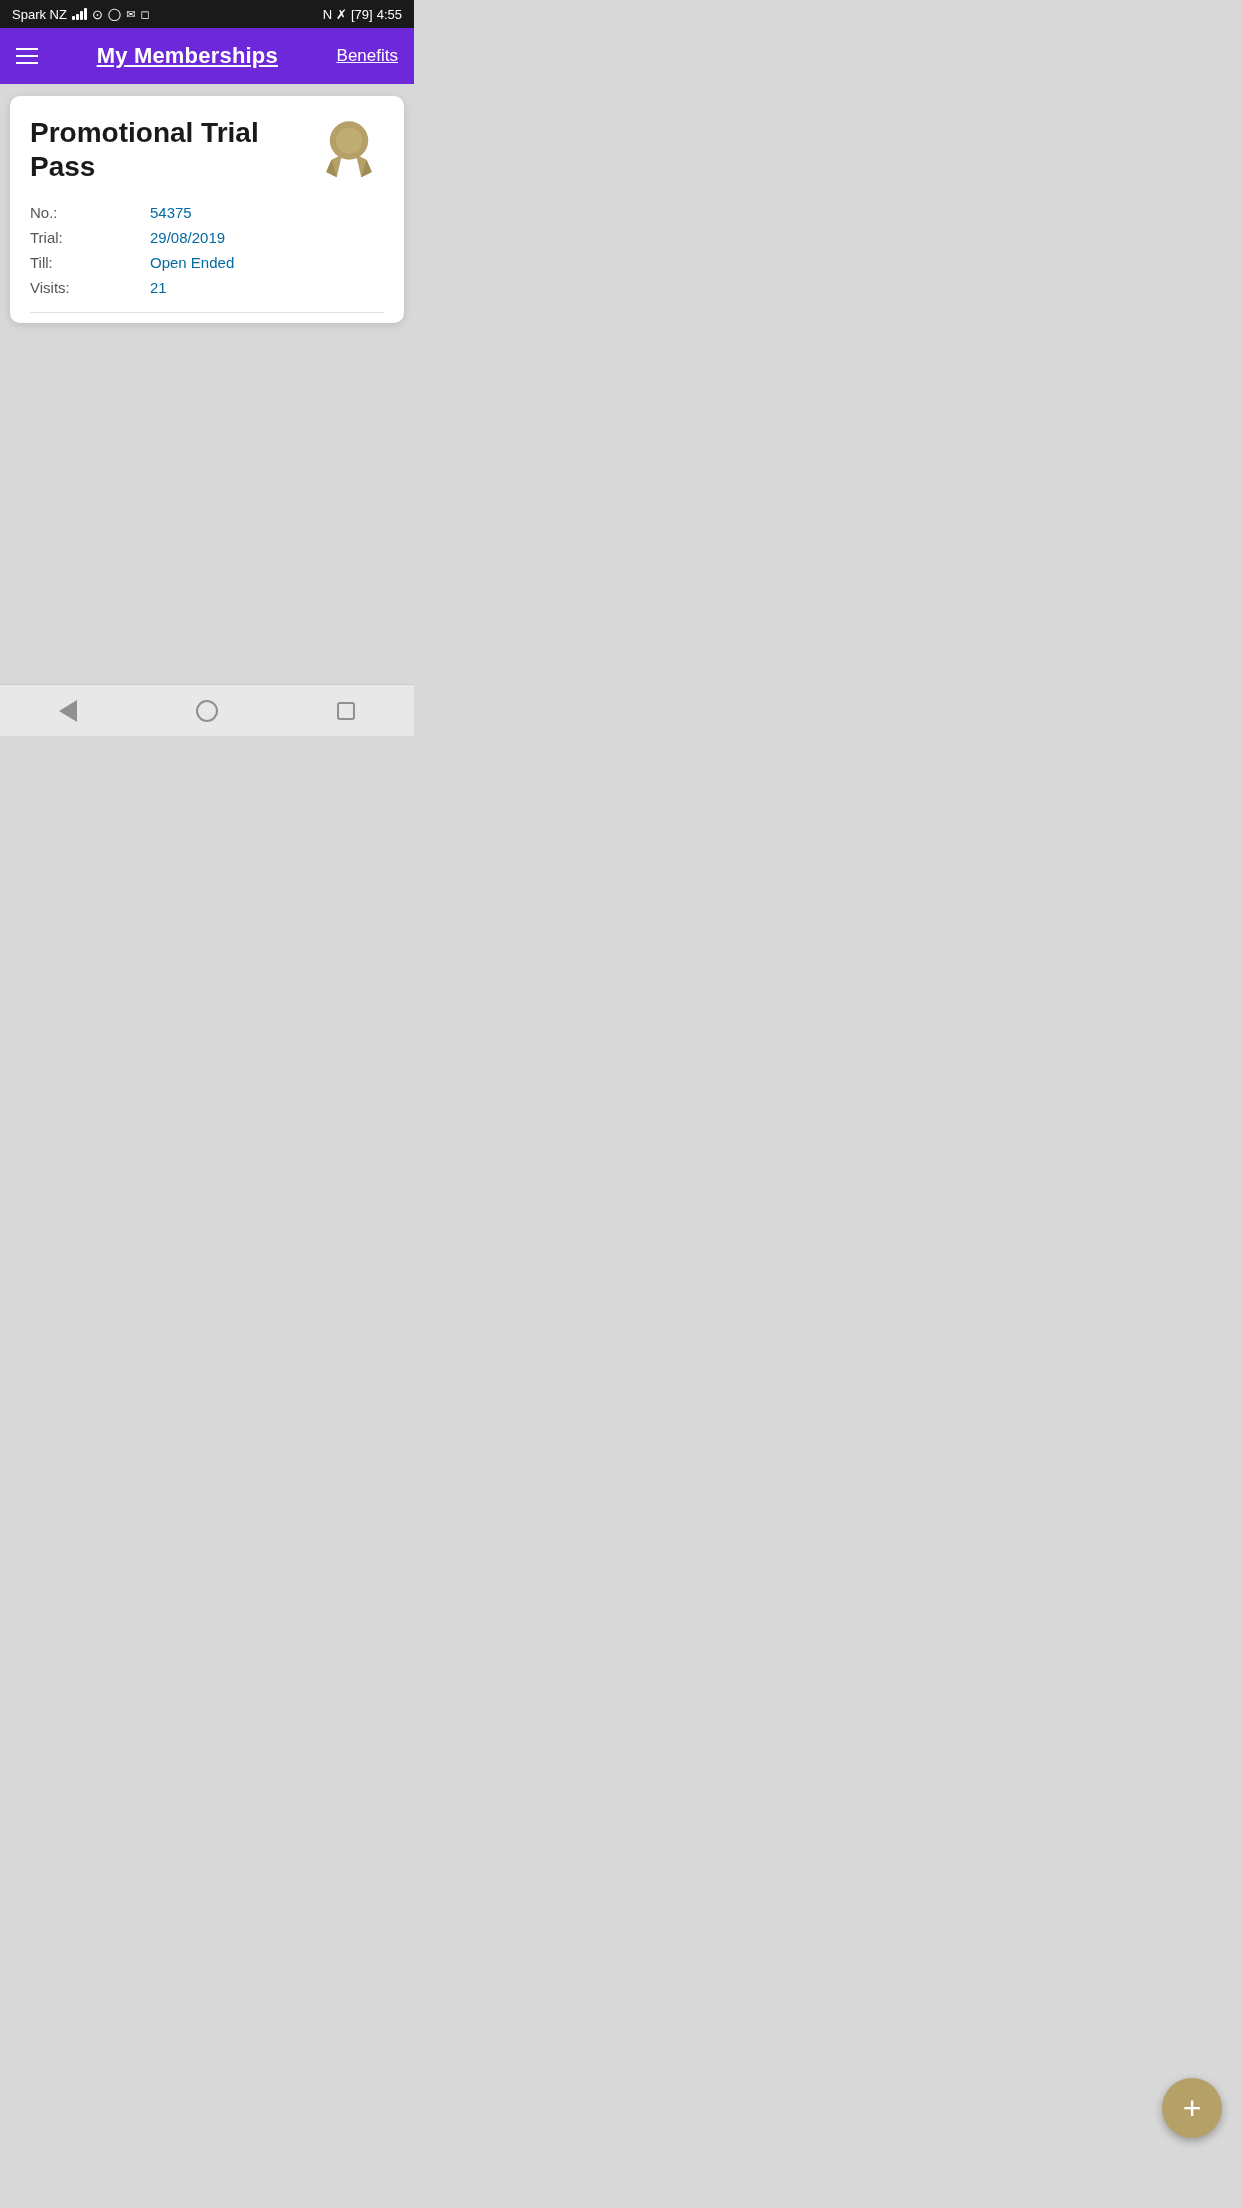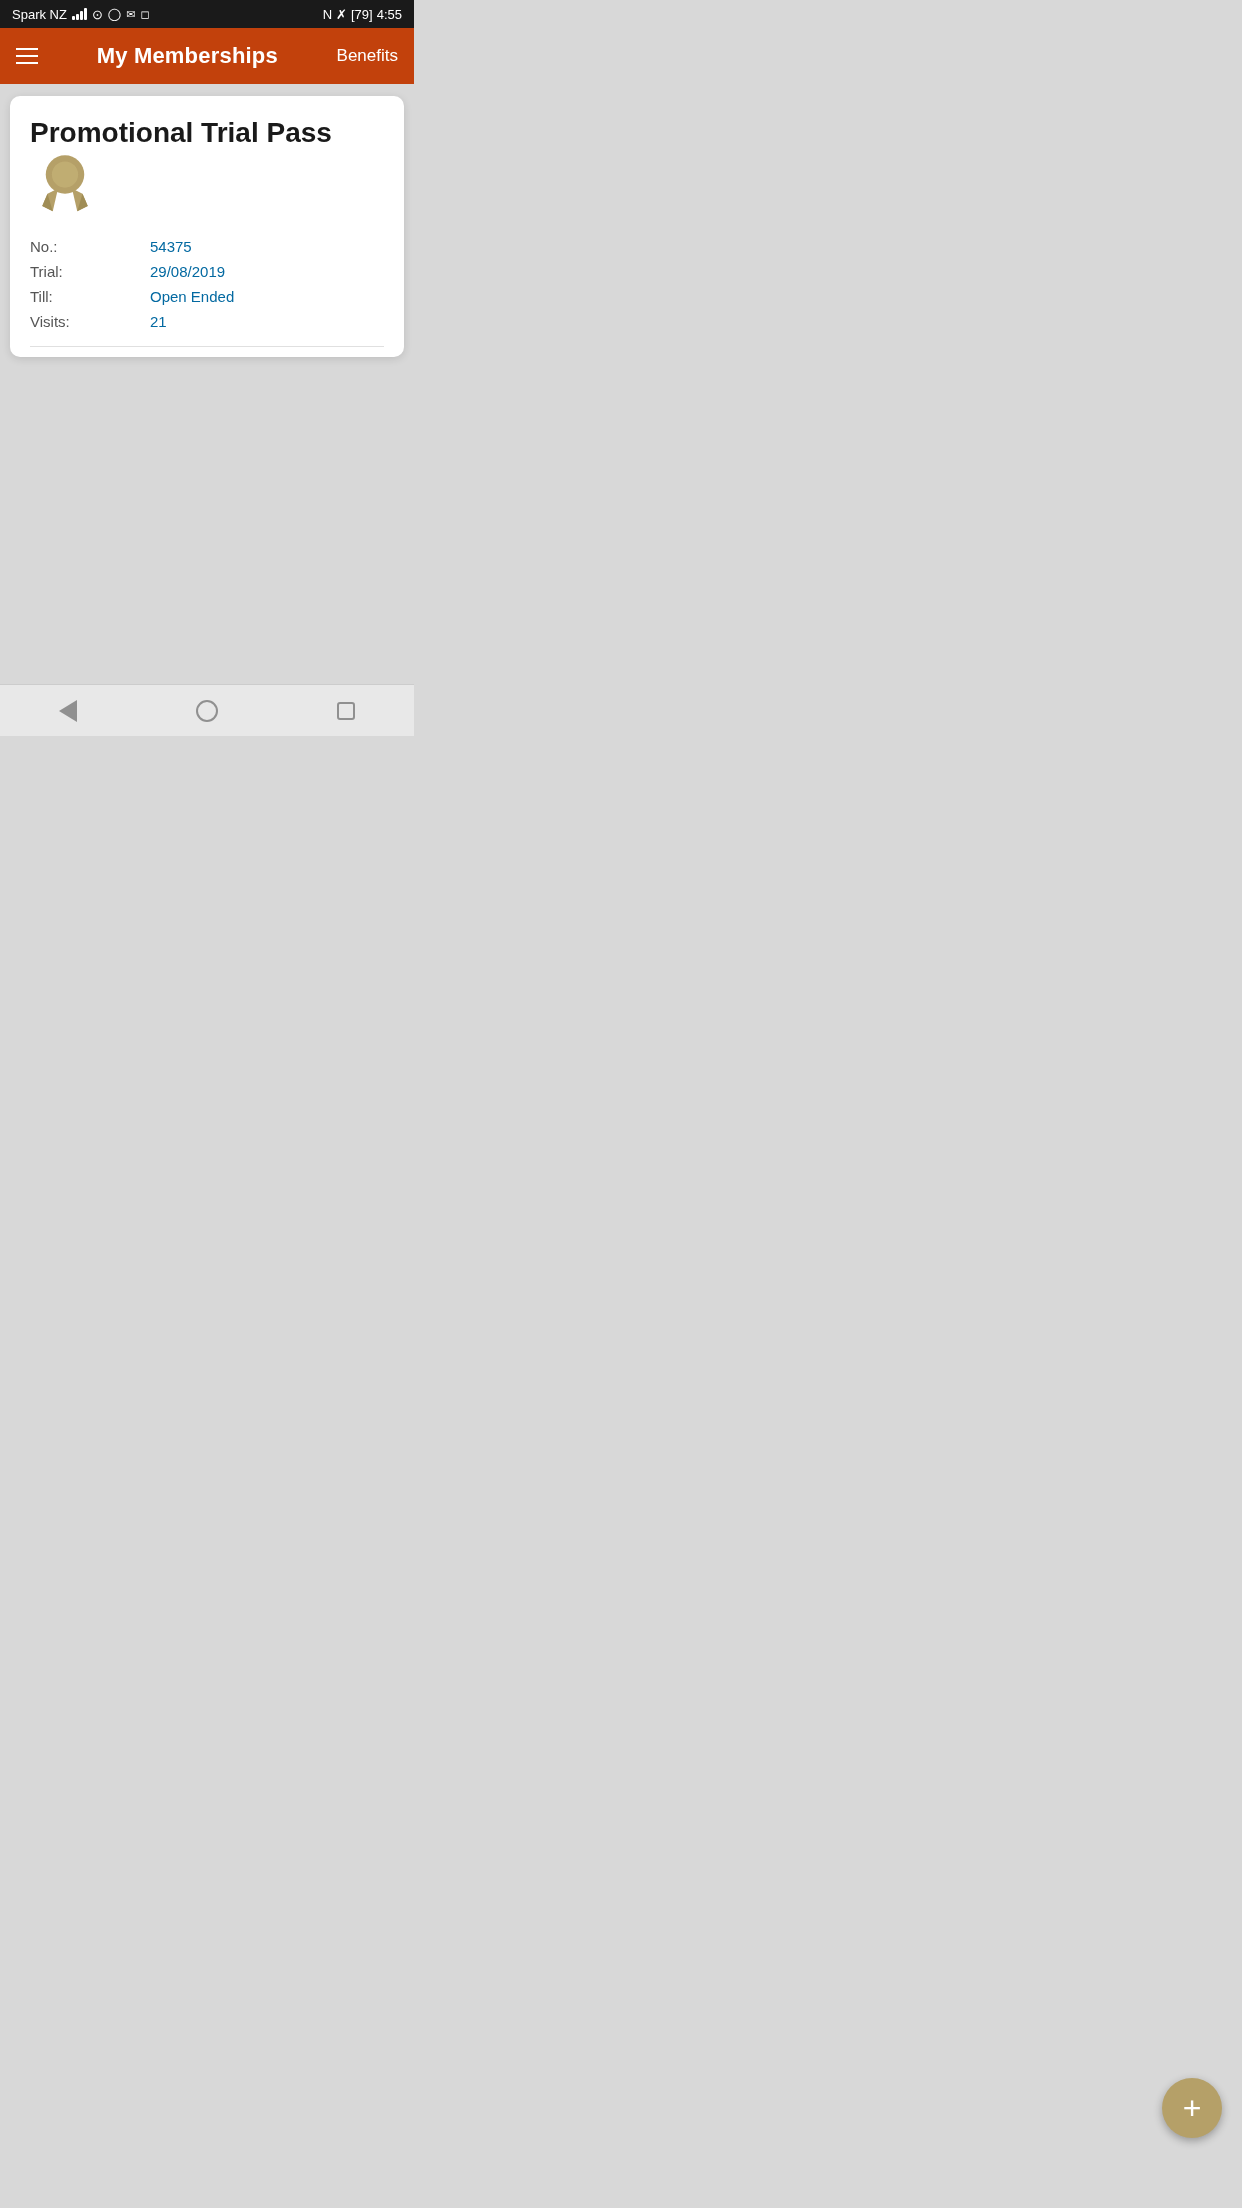--- a/index.html
+++ b/index.html
@@ -54,27 +54,28 @@
     }
 
     .signal-bar {
       width: 3px;
       background-color: #ffffff;
       border-radius: 1px;
     }
 
     
     .header {
-      background-color: #c2410c;
+      background-color: #6d28d9;
       color: #ffffff;
       display: flex;
       align-items: center;
       justify-content: space-between;
       padding: 0 16px;
       height: 56px;
+      text-decoration: underline;
     }
 
     .hamburger-icon {
       display: flex;
       flex-direction: column;
       gap: 5px;
       cursor: pointer;
     }
 
     .hamburger-icon span {
@@ -112,21 +113,20 @@
       padding: 20px 20px 10px 20px;
       box-shadow: 0 2px 8px rgba(0,0,0,0.12);
       position: relative;
     }
 
     .card-header {
       display: flex;
       justify-content: space-between;
       align-items: flex-start;
       margin-bottom: 18px;
-      flex-direction: column;
     }
 
     .card-title {
       font-size: 28px;
       font-weight: 700;
       color: #1a1a1a;
       line-height: 1.2;
       flex: 1;
     }
 

